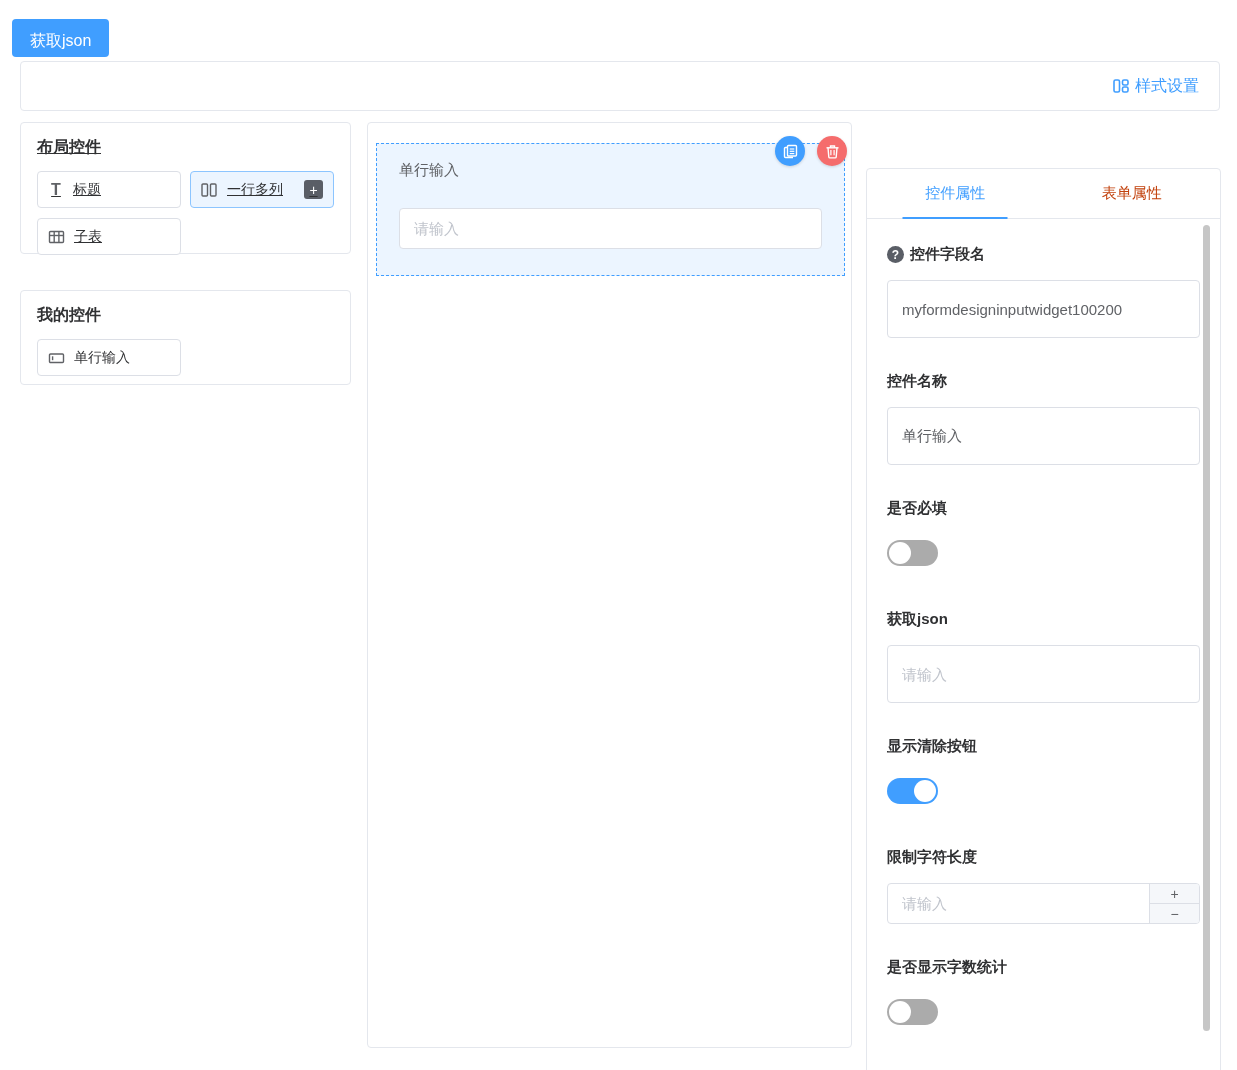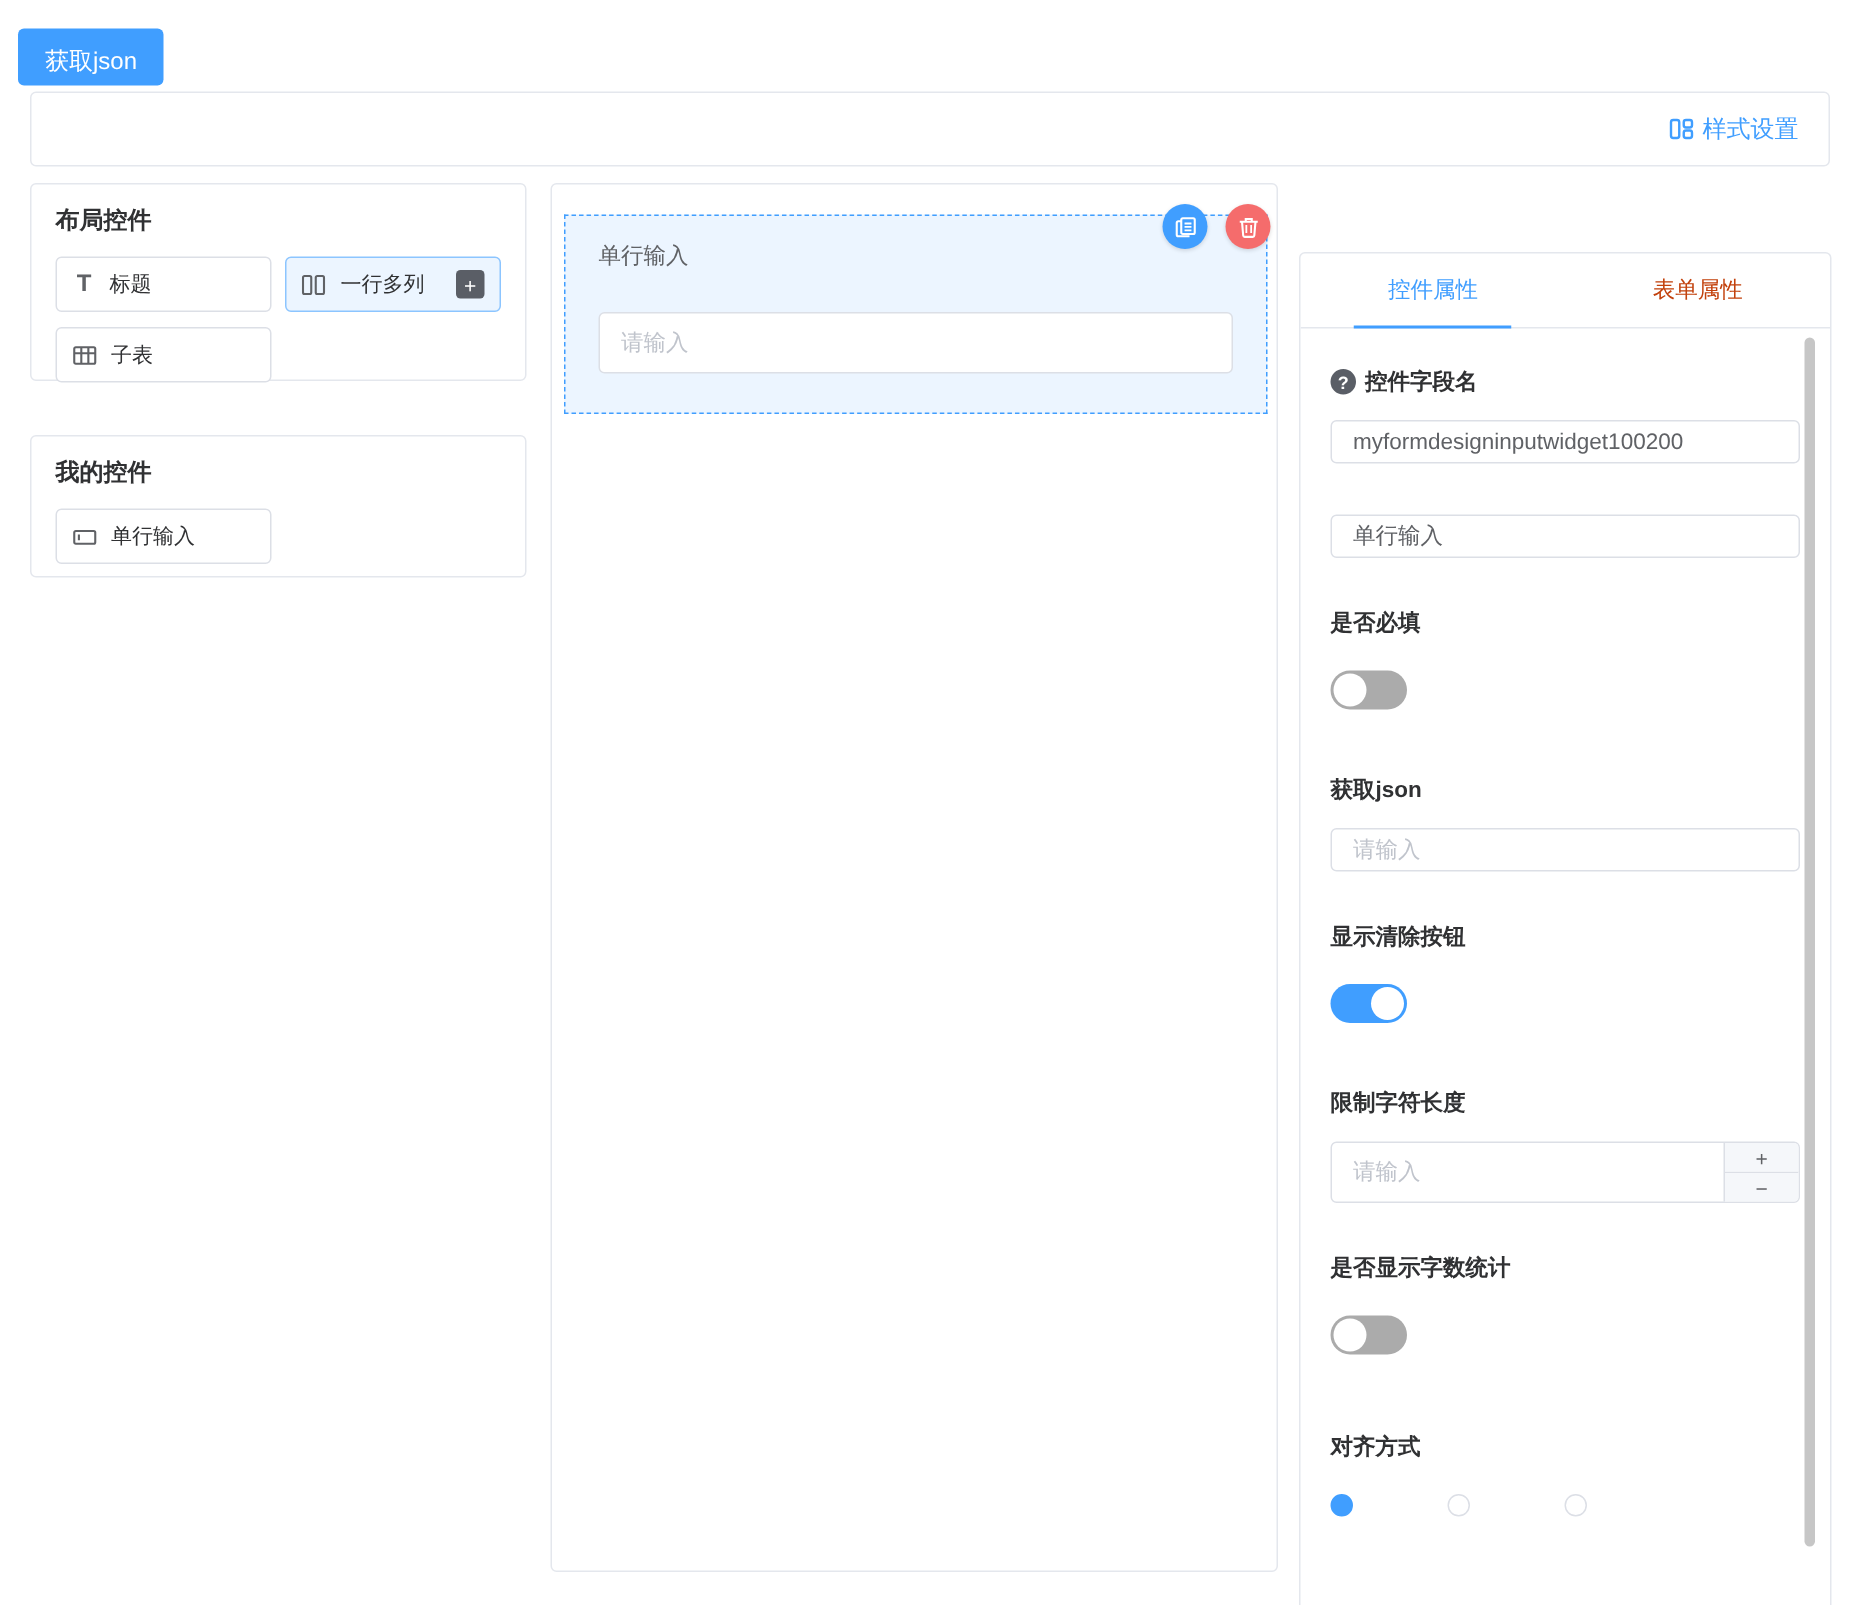--- a/index.html
+++ b/index.html
@@ -52,21 +52,21 @@
     width:105px; height:2px; background:#409EFF; }
   .props-content { height:876px; overflow:hidden; padding:26px 20px 0 20px; position:relative; }
   .grp-label { font-size:15px; font-weight:bold; color:#303133; margin-bottom:16px;
     display:flex; align-items:center; gap:6px; }
   .grp-label.before-switch { margin-bottom:22px; }
   .grp { margin-top:34px; }
   .grp.after-switch { margin-top:44px; }
   .grp.last { margin-top:52px; }
   .help-icon { width:17px; height:17px; border-radius:50%; background:#5a5e66; color:#fff;
     font-size:12px; font-weight:bold; display:inline-flex; align-items:center; justify-content:center; cursor:pointer; }
-  .prop-input { width:100%; height:29px; border:1px solid #dcdfe6; border-radius:4px;
+  .prop-input { width:100%; height:58px; border:1px solid #dcdfe6; border-radius:4px;
     padding:0 14px; font-size:15px; color:#606266; outline:none; background:#fff; }
   .prop-input::placeholder { color:#c0c4cc; }
 
   
   .switch { width:51px; height:26px; border-radius:13px; background:#ababab; position:relative;
     border:none; cursor:pointer; display:block; }
   .switch .knob { position:absolute; left:2px; top:2px; width:22px; height:22px;
     border-radius:50%; background:#fff; transition:left .15s; }
   .switch.on { background:#409EFF; }
   .switch.on .knob { left:27px; }
@@ -102,21 +102,21 @@
       <svg width="18" height="18" viewBox="0 0 18 18" fill="none">
         <rect x="2" y="3" width="5.5" height="12" rx="1.5" stroke="#409EFF" stroke-width="1.6"></rect>
         <rect x="10.5" y="3" width="5.5" height="5" rx="1.5" stroke="#409EFF" stroke-width="1.6"></rect>
         <rect x="10.5" y="10" width="5.5" height="5" rx="1.5" stroke="#409EFF" stroke-width="1.6"></rect>
       </svg>
     </span>
     <span>样式设置</span>
   </div>
 </div>
 
-<div class="side-panel" style="top:122px; height:132px;">
+<div class="side-panel" style="top:122px; height:132px;text-decoration:underline;">
   <div class="panel-title">布局控件</div>
   <div class="item-grid">
     <div class="widget-item">
       <span class="t-glyph">T</span>
       <span>标题</span>
     </div>
     <div class="widget-item selected">
       <span style="display:inline-flex;">
         <svg width="17" height="16" viewBox="0 0 17 16" fill="none">
           <rect x="1" y="2" width="5.5" height="12" rx="1" stroke="#606266" stroke-width="1.4"></rect>
@@ -199,20 +199,21 @@
 
     <div>
       <div class="grp-label">
         <span class="help-icon">?</span>
         <span>控件字段名</span>
       </div>
       <input class="prop-input" value="myformdesigninputwidget100200" style="">
     </div>
 
     <div class="grp">
+      <div class="grp-label">控件名称</div>
       <input class="prop-input" value="单行输入" style="">
     </div>
 
     <div class="grp">
       <div class="grp-label before-switch">是否必填</div>
       <button class="switch">
           <span class="knob"></span>
         </button>
     </div>
 

